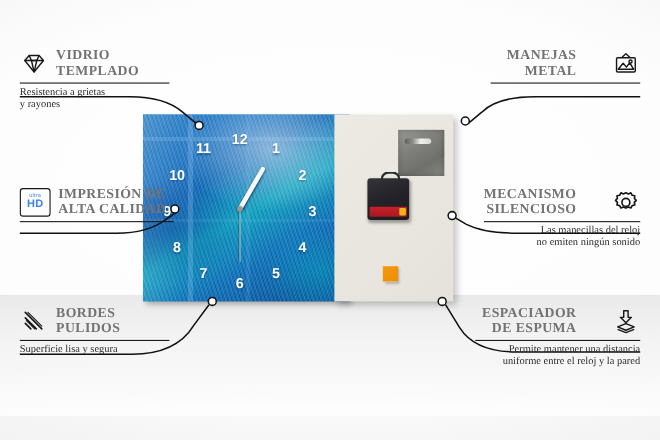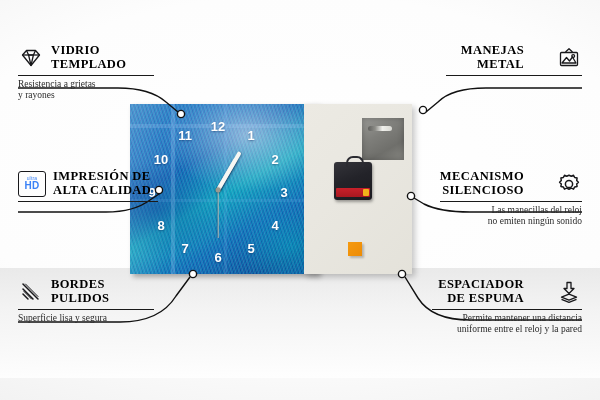--- a/index.html
+++ b/index.html
@@ -121,21 +121,21 @@
   }
 
   
   .callout{position:absolute;}
   .callout .head{display:flex;align-items:center;gap:7px;}
   .callout.left .head{justify-content:flex-start;}
   .callout.right .head{justify-content:flex-end;gap:32px;}
   .title{
     font-family:"Liberation Serif",serif;
     font-weight:700;font-size:12.5px;line-height:13.5px;
-    letter-spacing:.4px;color:#000000;text-transform:uppercase;
+    letter-spacing:.4px;color:#737373;text-transform:uppercase;
   }
   .callout.left .title{text-align:left;}
   .callout.right .title{text-align:right;}
   .rule{height:1px;background:#1a1a1a;margin-top:4px;}
   .sub{
     font-size:9.5px;line-height:11px;color:#2a2a2a;margin-top:3px;
     font-family:"Liberation Serif",serif;
   }
   .callout.right .sub{text-align:right;}
 

